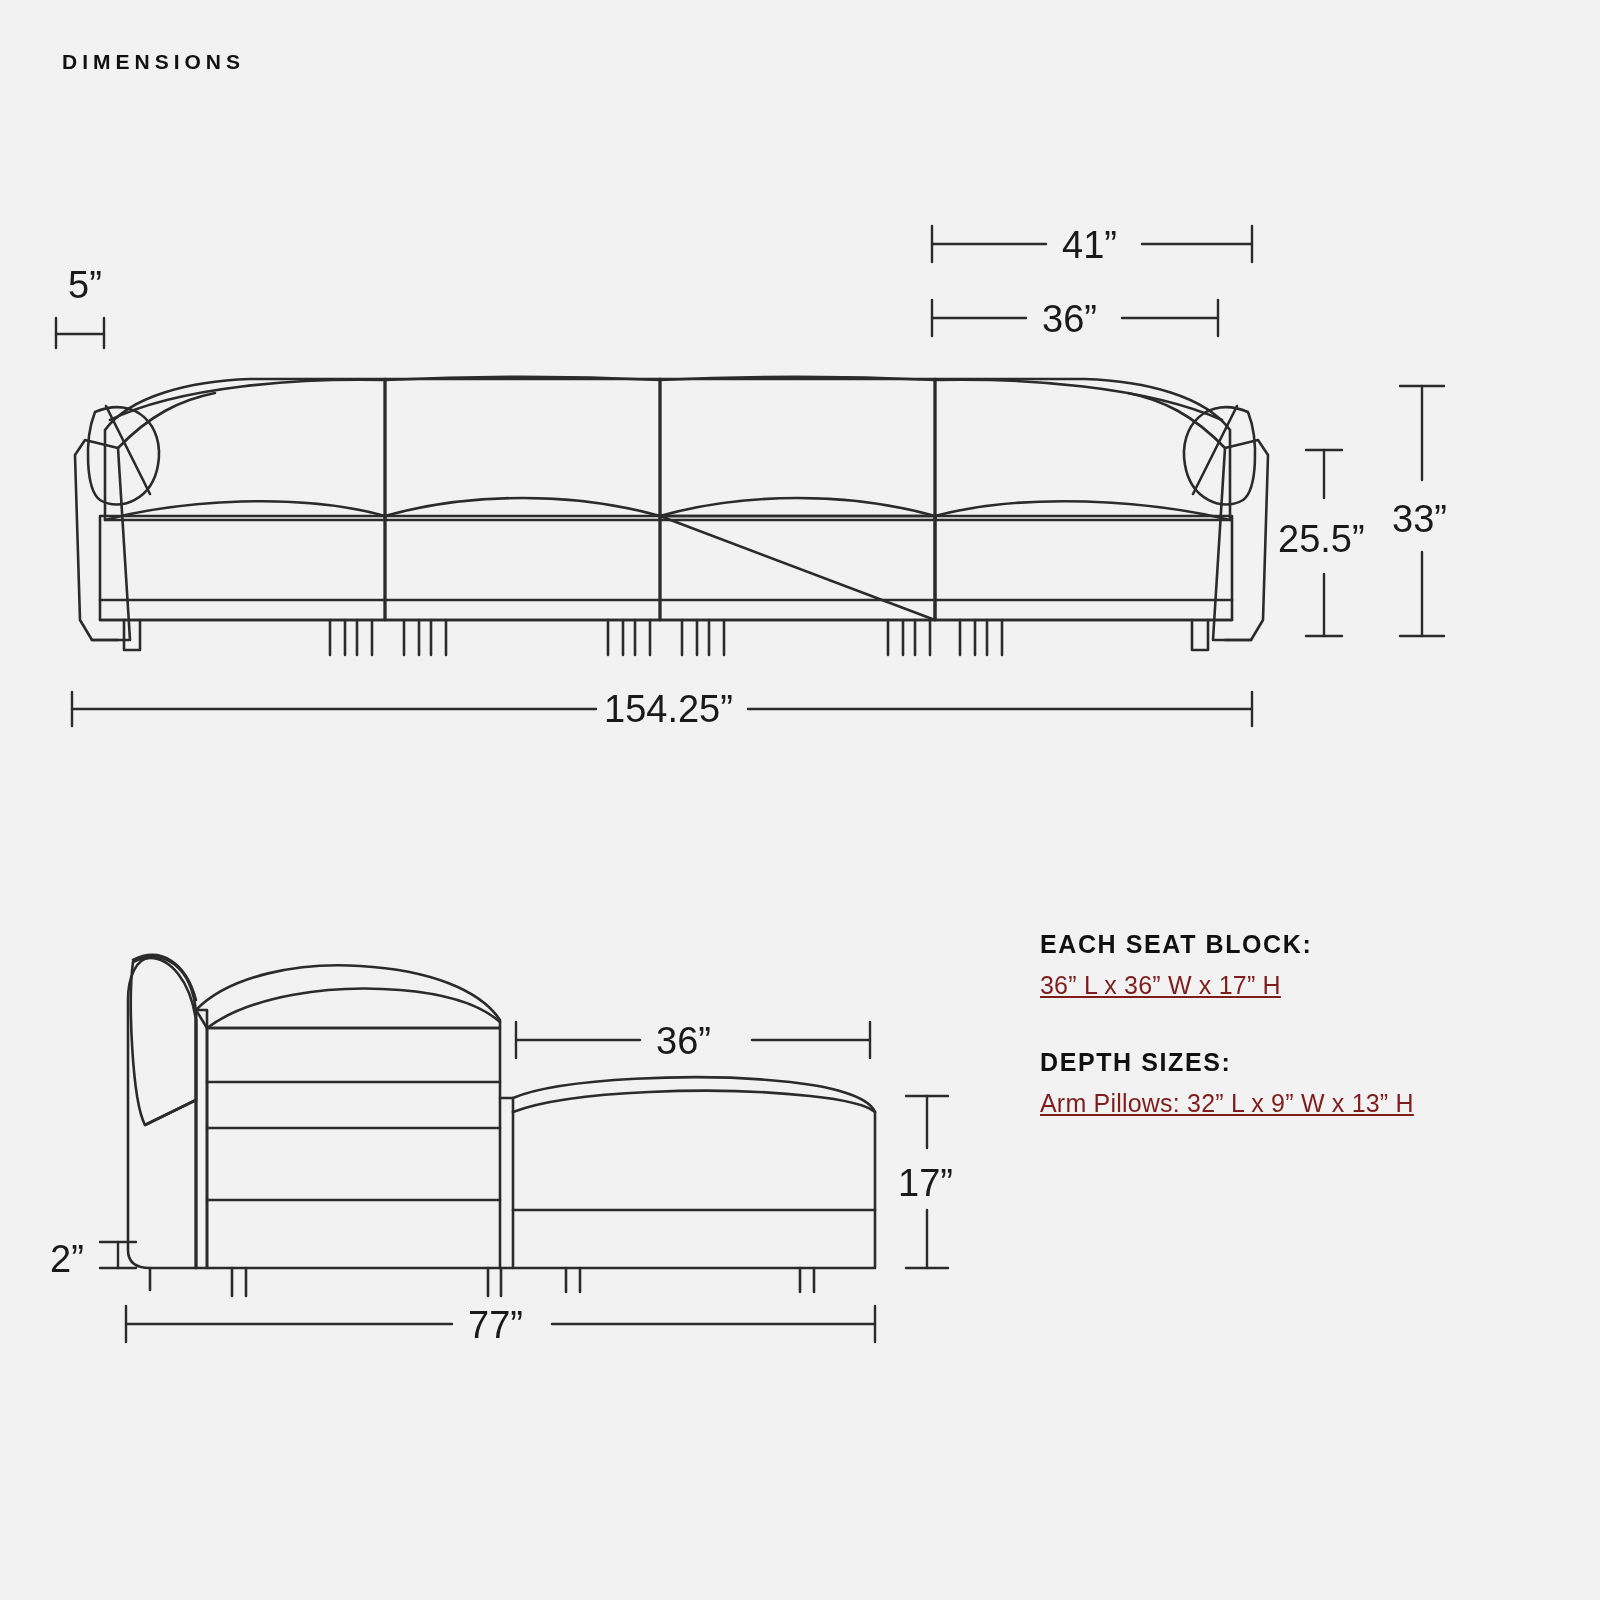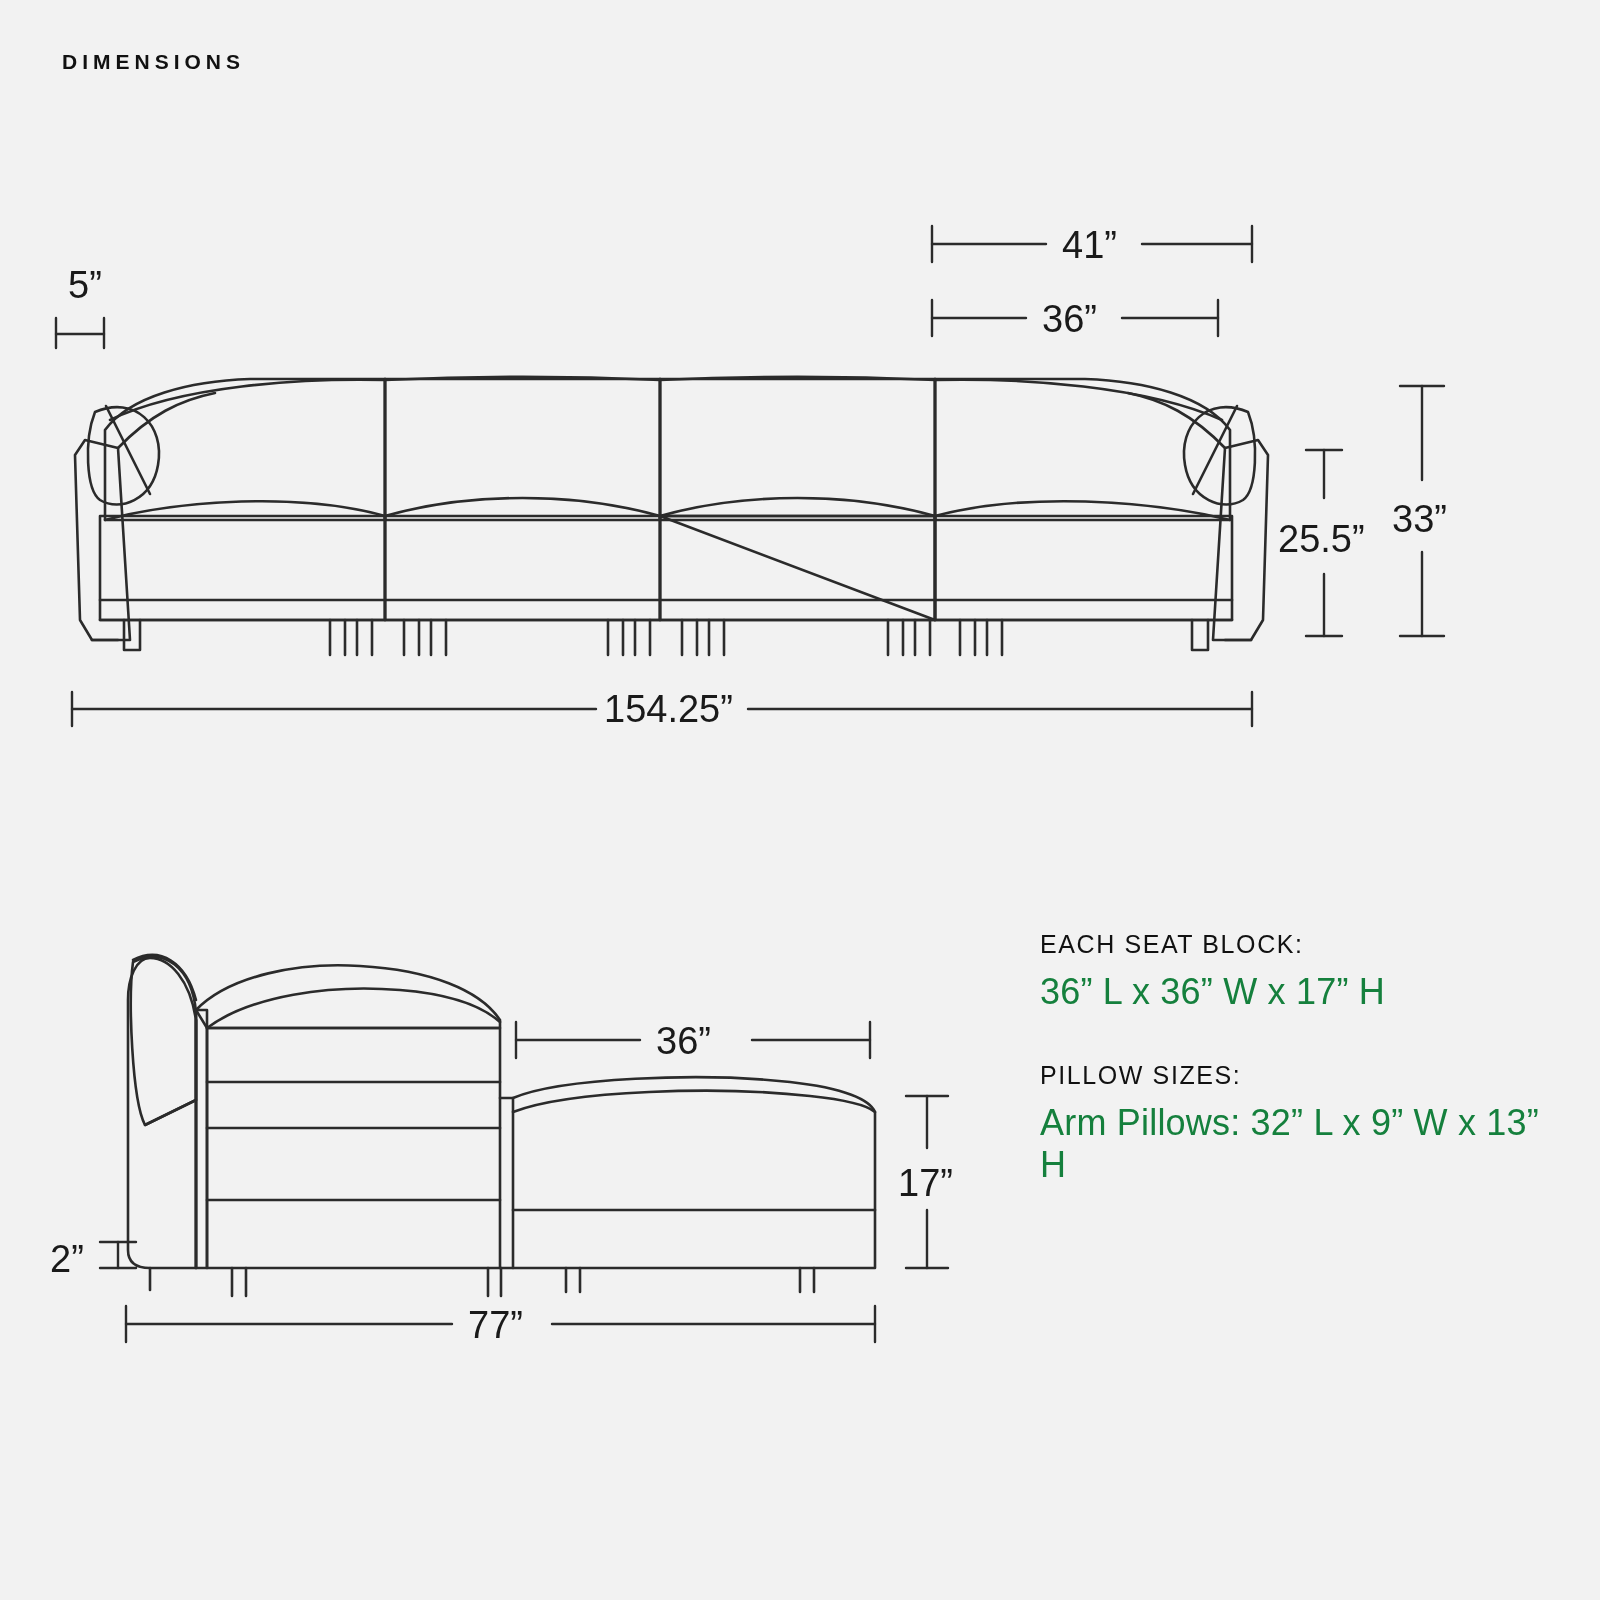--- a/index.html
+++ b/index.html
@@ -41,30 +41,31 @@
     fill: #1a1a1a;
   }
   .specs {
     position: absolute;
     left: 1040px;
     top: 930px;
     width: 520px;
   }
   .spec-head {
     font-size: 25px;
-    font-weight: normal;
+    font-weight: bold;
     letter-spacing: 1.6px;
     color: #111;
     margin: 0 0 12px 0;
   }
   .spec-line {
-    font-size: 36px;
-    color: #15803d;
+    font-size: 25px;
+    color: #7f1d1d;
     margin: 0 0 10px 0;
     letter-spacing: 0.2px;
+    text-decoration: underline;
   }
   .spec-group {
     margin-bottom: 48px;
   }
   .spec-group:last-child { margin-bottom: 0; }
 </style>
 </head>
 <body>
 
 <div class="page">
@@ -209,18 +210,18 @@
     <text class="dim-label" x="50" y="1272">2”</text>
     <text class="dim-label" x="468" y="1338">77”</text>
   </svg>
 
   <div class="specs">
     <div class="spec-group">
       <p class="spec-head">EACH SEAT BLOCK:</p>
       <p class="spec-line">36” L x 36” W x 17” H</p>
     </div>
     <div class="spec-group">
-      <p class="spec-head">PILLOW SIZES:</p>
+      <p class="spec-head">DEPTH SIZES:</p>
       <p class="spec-line">Arm Pillows: 32” L x 9” W x 13” H</p>
     </div>
   </div>
 
 </div>
 
 </body></html>

